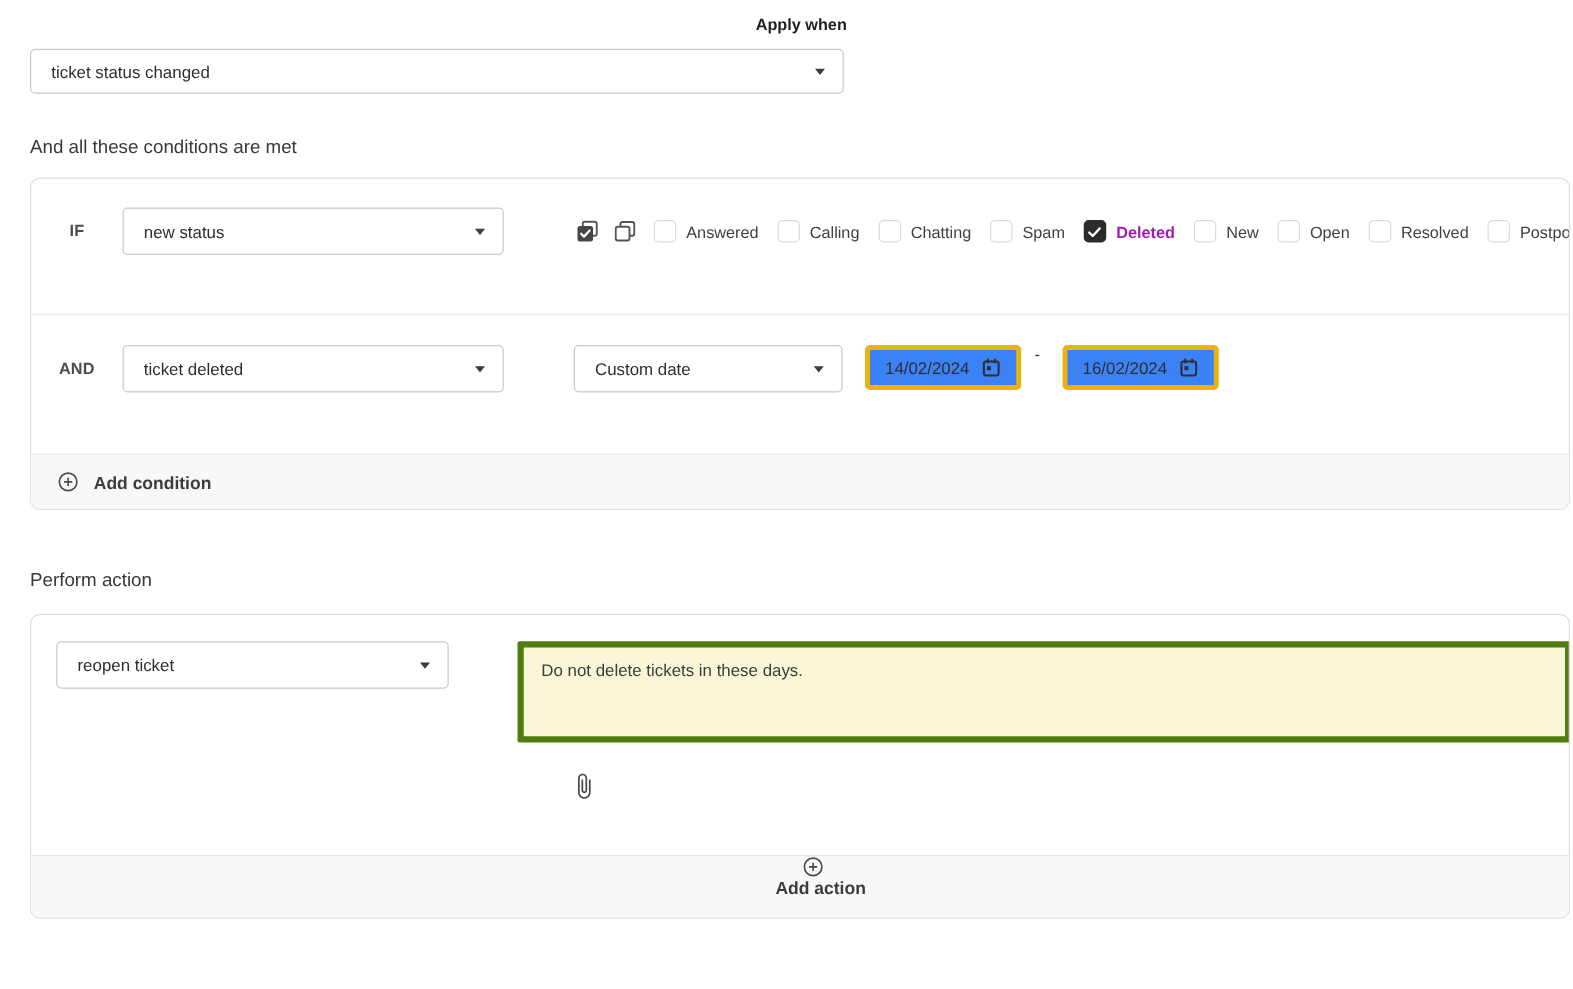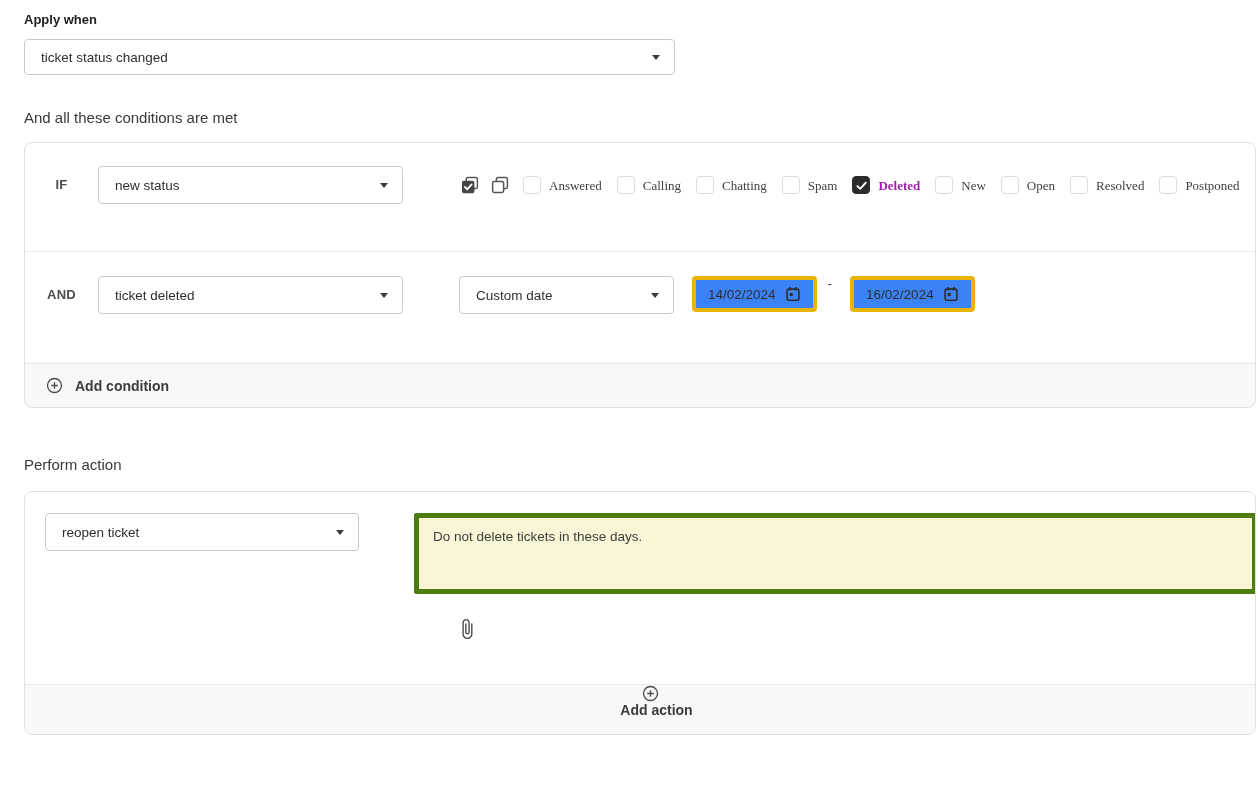--- a/index.html
+++ b/index.html
@@ -1,20 +1,20 @@
 <!DOCTYPE html>
 <html><head>
 <meta charset="utf-8">
 <style>
   * { margin:0; padding:0; box-sizing:border-box; }
   html,body { width:1258px; height:791px; background:#fff; overflow:hidden;
               font-family:"Liberation Sans", sans-serif; color:#3c3c3c; }
   .page { padding:12px 0 0 24px; }
 
-  .field-label { font-size:13px; font-weight:700; color:#1f1f1f; margin-bottom:12px; }
+  .field-label { font-size:13px; font-weight:700; color:#1f1f1f; margin-bottom:12px;text-align:center; }
   .section-title { font-size:15px; color:#383838; }
 
   
   .select { height:38px; background:#fff; border:1px solid #c9c9c9; border-radius:4px;
             display:flex; align-items:center; justify-content:space-between;
             padding:0 14px 0 16px; font-size:13.5px; color:#2e2e2e; cursor:pointer; }
   .caret { width:0; height:0; border-left:4.5px solid transparent; border-right:4.5px solid transparent;
            border-top:5.5px solid #3c3c3c; margin-left:12px; flex:none; }
 
   .apply-select { width:651px; height:36px;gap:32px; }
@@ -31,21 +31,21 @@
   .cond-row-2 { height:112px; border-top:1px solid #ececec; padding-top:24px; }
 
   .prefix-col { width:73px; flex:none; text-align:center; font-size:13px; font-weight:700;
                 color:#4c4c4c; padding-top:11px; letter-spacing:.2px; }
   .field-select { width:305px; flex:none; }
 
   .status-area { display:flex; align-items:center; margin-left:58px; height:38px; }
   .icon-btn { width:18px; height:18px; flex:none; cursor:pointer; display:flex; align-items:center; }
   .icon-btn + .icon-btn { margin-left:12px; }
   .status-list { display:flex; align-items:center; margin-left:14px; }
-  .status-item { display:flex; align-items:flex-end; cursor:pointer; margin-right:15px;font-family:Liberation Serif, serif; }
+  .status-item { display:flex; align-items:center; cursor:pointer; margin-right:15px; }
   .status-item:last-child { margin-right:0; }
   .cb { width:18px; height:18px; border:1px solid #dcdcdc; border-radius:4px; background:#fff;
         display:flex; align-items:center; justify-content:center; flex:none; }
   .cb svg { display:none; }
   .status-item.checked .cb { background:#2b2b2b; border-color:#2b2b2b; }
   .status-item.checked .cb svg { display:block; }
   .cb-label { margin-left:8px; font-size:13px; color:#3f3f3f; white-space:nowrap; }
   .status-item.checked .cb-label { color:#a21caf; font-weight:700; }
 
   .operator-select { width:215px; flex:none; margin-left:56px; }

